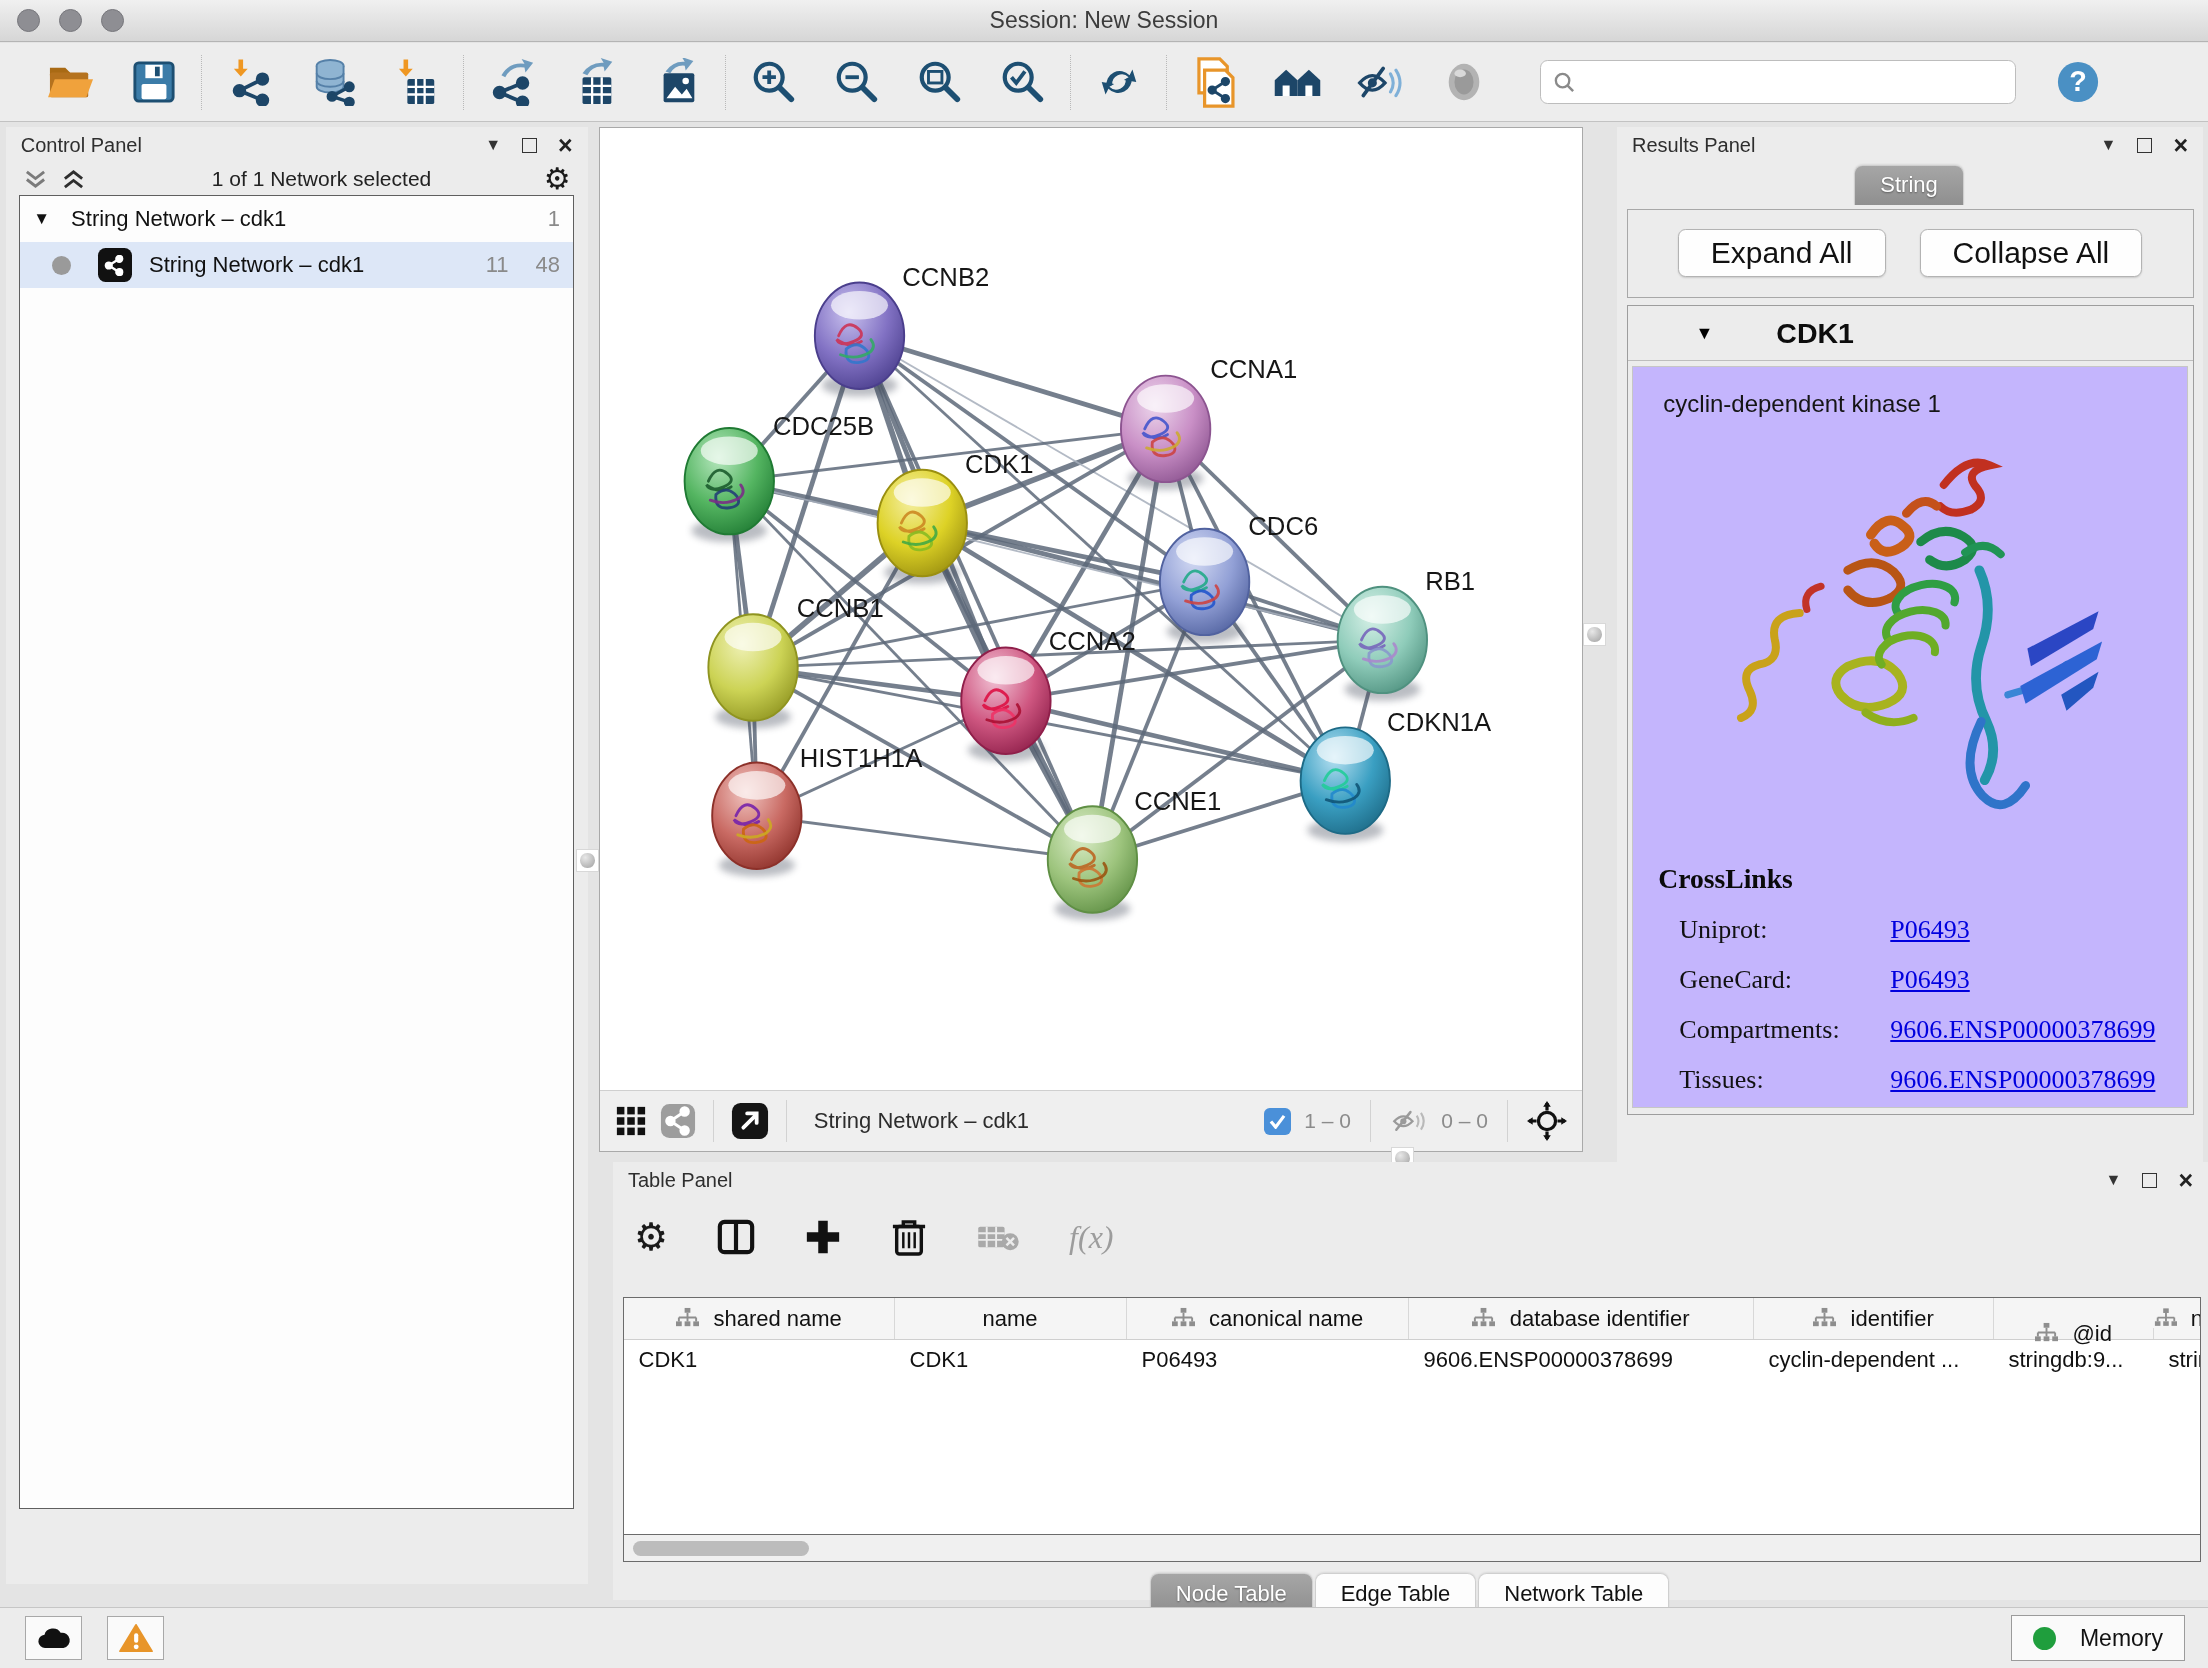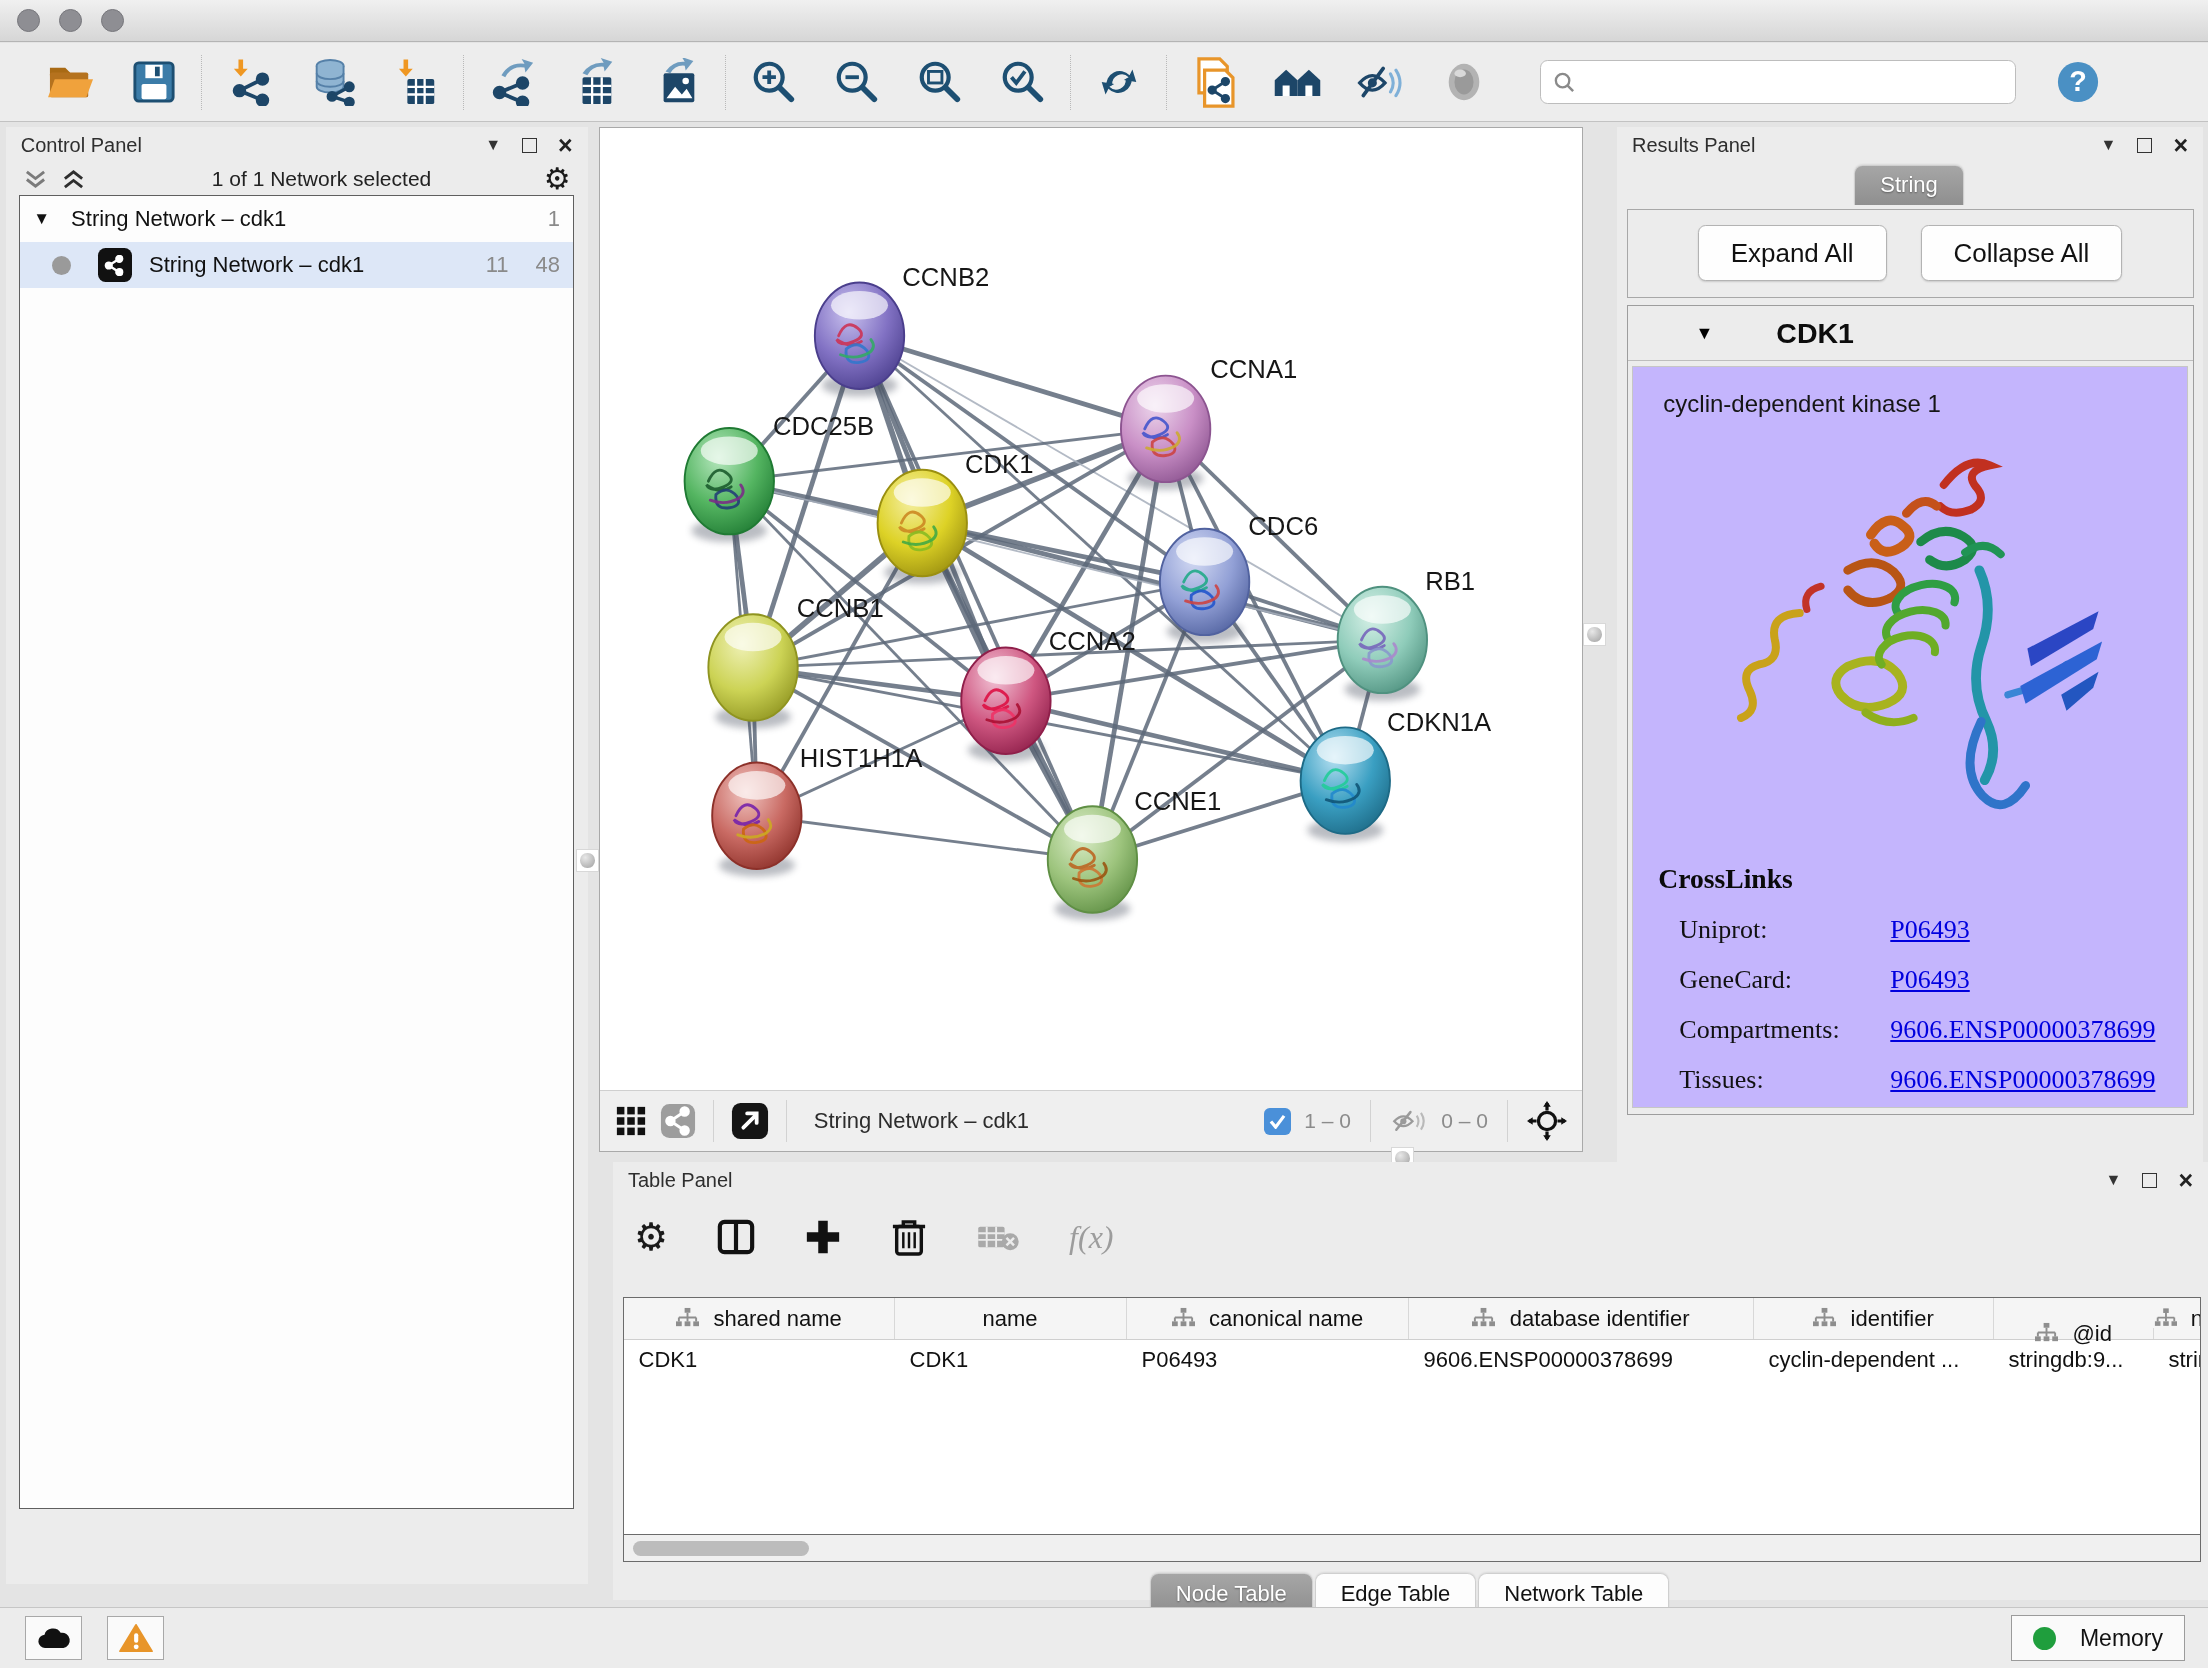--- a/index.html
+++ b/index.html
@@ -70,22 +70,22 @@
   .split-dot { position:absolute; width:23px; height:23px; background:#fff; border:1px solid #d8d8d8;
     display:flex; align-items:center; justify-content:center; }
   .split-dot i { width:14.3px; height:14.3px; border-radius:50%; display:block;
     background:radial-gradient(circle at 35% 30%, #e8e8e8, #9f9f9f); }
 
   
   .results-panel { position:absolute; left:1617px; top:127px; width:586px; height:1457px; background:#ececec; }
   .rp-tabs { display:flex; justify-content:center; margin-top:1.9px; }
   .rp-box1 { margin:3.8px 9.5px 0 9.5px; border:1px solid #a8a8a8; background:#ececec; height:89px;
     display:flex; align-items:center; justify-content:center; gap:34px; }
-  .rp-btn { background:#fefefe; border:1px solid #b3b3b3; border-radius:7.6px; height:56px; padding:8px 32px;
-    font-size:26px; color:#111; display:flex; align-items:center; box-shadow:0 1px 1.9px rgba(0,0,0,.15); }
+  .rp-btn { background:#fefefe; border:1px solid #b3b3b3; border-radius:7.6px; height:48px; padding:8px 32px;
+    font-size:30px; color:#111; display:flex; align-items:center; box-shadow:0 1px 1.9px rgba(0,0,0,.15); }
   .rp-box2 { margin:7.6px 9.5px 0 9.5px; border:1px solid #9d9d9d; background:#ececec; height:810px; }
   .rp-sec-hdr { height:55px; display:flex; align-items:center; border-bottom:1px solid #bdbdbd; }
   .rp-sec-hdr .tri { margin-left:68px; font-size:18px; }
   .rp-sec-hdr .pname { margin-left:63px; font-size:28.5px; font-weight:bold; color:#0d0d0d; }
   .rp-body { margin:4.8px; border:1px solid #c6c6c6; height:742px; background:#c4b5fd; overflow:hidden; }
   .rp-desc { font-size:24px; color:#151515; margin:23px 0 0 30px; }
   .protein-wrap { display:flex; justify-content:center; margin-top:9.5px; }
   .crosslinks { font-family:"Liberation Serif","DejaVu Serif",serif; margin-left:25px; margin-top:17px; }
   .cl-title { font-size:27.6px; font-weight:bold; color:#0a0a0a; }
   .cl-row { display:flex; margin-top:20px; font-size:26px; }
@@ -116,20 +116,21 @@
   .memory { margin-left:auto; margin-right:23px; height:46px; background:#fafafa; border:1.9px solid #9b9b9b;
     display:flex; align-items:center; gap:24px; padding:0 21px; font-size:23px; color:#111; }
   .memdot { width:23px; height:23px; border-radius:50%; background:#1f9e3d; }
 
   svg { display:block; }
 </style>
 </head>
 <body>
 
 <div class="titlebar">
+  <div class="win-title">Session: New Session</div>
   <div class="traffic">
     <span></span>
     <span></span>
     <span></span>
   </div>
 </div>
 
 <div class="toolbar">
   <div class="tb-group">
     <div class="tb-btn">

